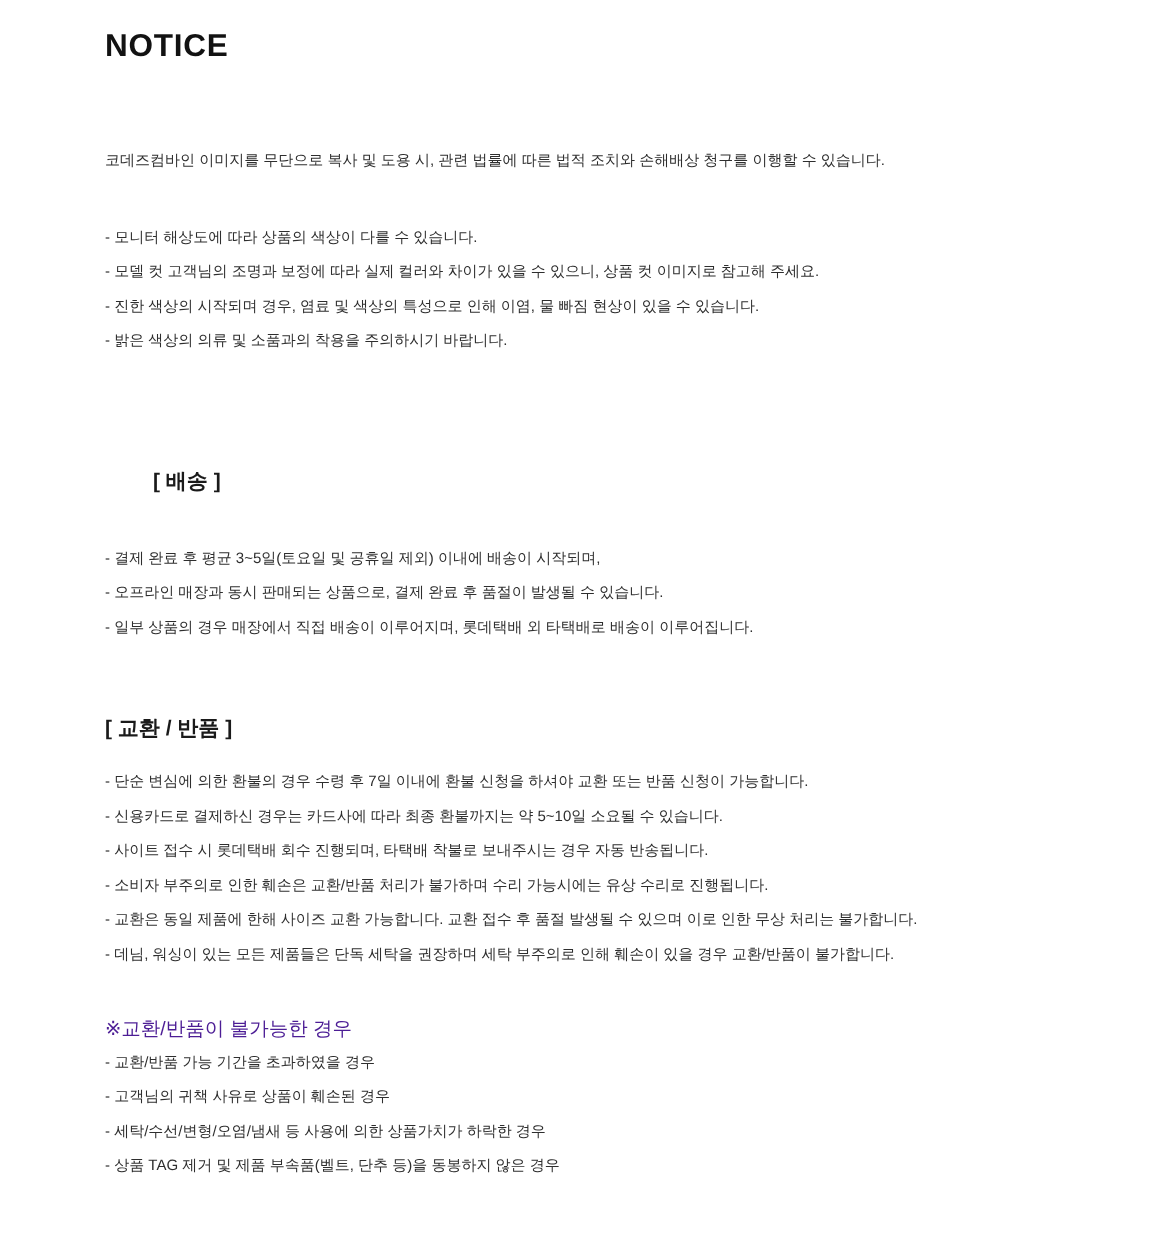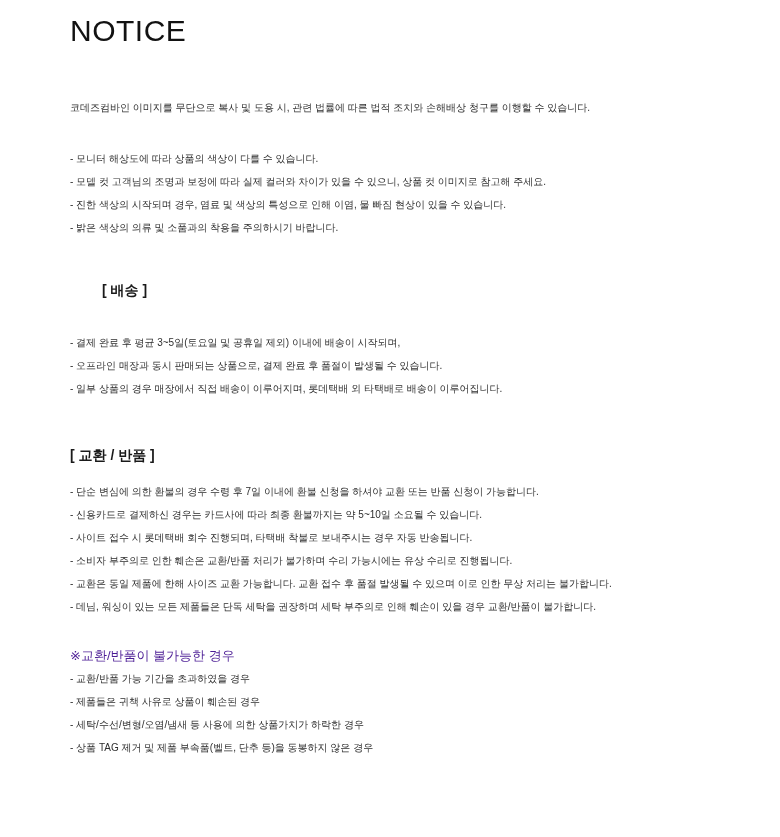--- a/index.html
+++ b/index.html
@@ -12,43 +12,43 @@
     color: #2e2e2e;
     overflow: hidden;
   }
   .notice-page {
     width: 780px;
     height: 837px;
     padding: 16px 38px 0 70px;
   }
   .page-title {
     margin: 0;
-    font-size: 30px;
-    font-weight: 400;
+    font-size: 21px;
+    font-weight: 700;
     letter-spacing: 0.5px;
     color: #121212;
     line-height: 30px;
   }
   .para {
     margin: 0;
     font-size: 10px;
     line-height: 23px;
     color: #2e2e2e;
     white-space: nowrap;
   }
   .intro-para { margin-top: 50px; }
   .notes-group { margin-top: 28px; }
   .section-heading {
     margin: 0;
     font-size: 14px;
     font-weight: 700;
     color: #1a1a1a;
     line-height: 18px;
   }
-  .shipping-heading { margin-top: 42px; padding-left: 32px; }
+  .shipping-heading { margin-top: 72px; padding-left: 32px; }
   .shipping-group { margin-top: 32px; }
   .exchange-heading { margin-top: 46px; }
   .exchange-group { margin-top: 16px; }
   .not-possible-group { margin-top: 26px; }
   .not-possible-heading {
     margin: 0;
     font-size: 13px;
     font-weight: 400;
     line-height: 23px;
     color: #4c1d95;
@@ -85,18 +85,18 @@
     <p class="para">- 신용카드로 결제하신 경우는 카드사에 따라 최종 환불까지는 약 5~10일 소요될 수 있습니다.</p>
     <p class="para">- 사이트 접수 시 롯데택배 회수 진행되며, 타택배 착불로 보내주시는 경우 자동 반송됩니다.</p>
     <p class="para">- 소비자 부주의로 인한 훼손은 교환/반품 처리가 불가하며 수리 가능시에는 유상 수리로 진행됩니다.</p>
     <p class="para">- 교환은 동일 제품에 한해 사이즈 교환 가능합니다. 교환 접수 후 품절 발생될 수 있으며 이로 인한 무상 처리는 불가합니다.</p>
     <p class="para">- 데님, 워싱이 있는 모든 제품들은 단독 세탁을 권장하며 세탁 부주의로 인해 훼손이 있을 경우 교환/반품이 불가합니다.</p>
   </div>
 
   <div class="not-possible-group">
     <p class="not-possible-heading">※교환/반품이 불가능한 경우</p>
     <p class="para">- 교환/반품 가능 기간을 초과하였을 경우</p>
-    <p class="para">- 제품들은 귀책 사유로 상품이 훼손된 경우</p>
+    <p class="para">- 고객님의 귀책 사유로 상품이 훼손된 경우</p>
     <p class="para">- 세탁/수선/변형/오염/냄새 등 사용에 의한 상품가치가 하락한 경우</p>
     <p class="para">- 상품 TAG 제거 및 제품 부속품(벨트, 단추 등)을 동봉하지 않은 경우</p>
   </div>
 
 </div>
 
 </body></html>

